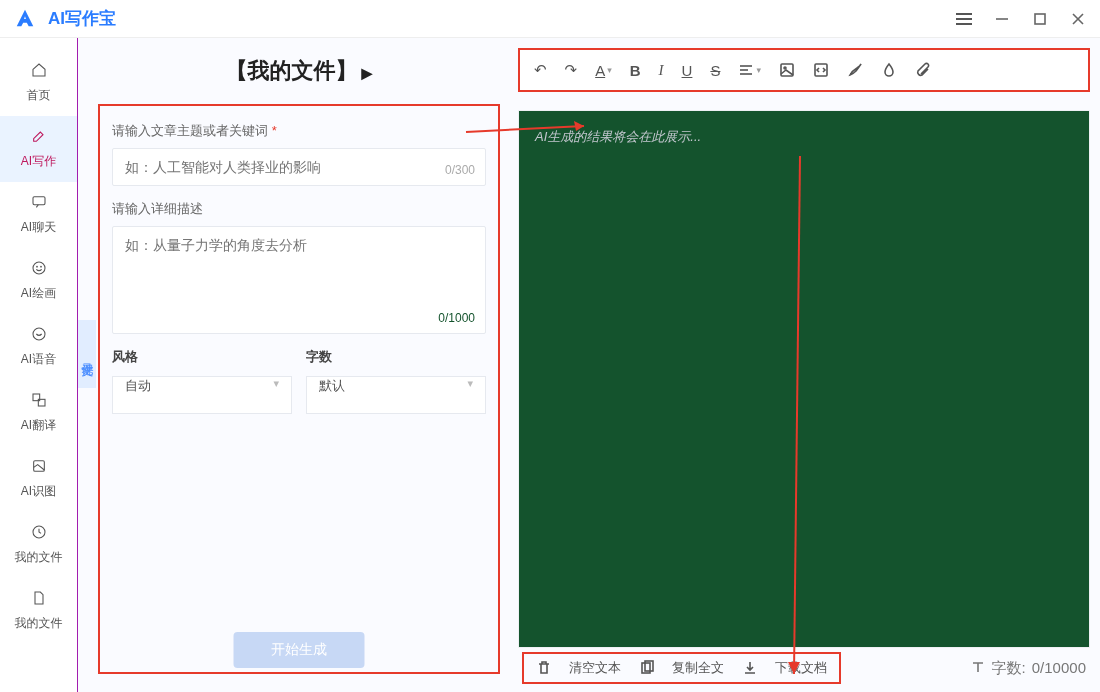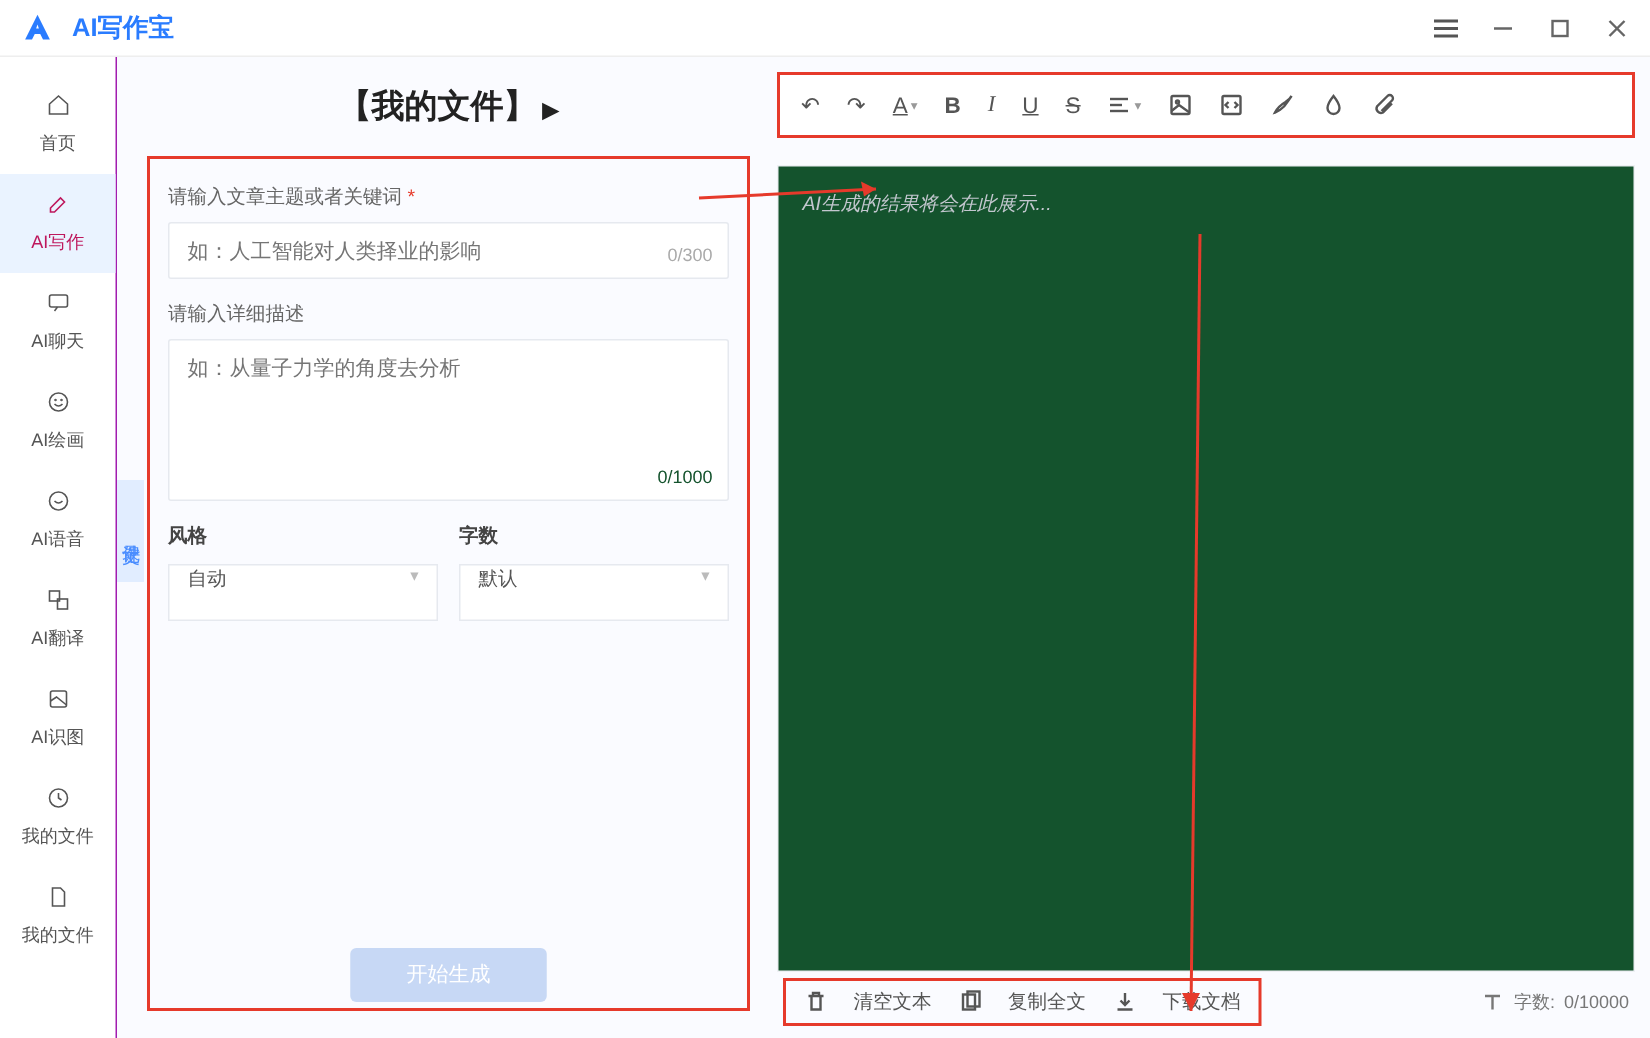--- a/index.html
+++ b/index.html
@@ -54,21 +54,21 @@
 .tb-btn.bold { font-weight: 700; }
 .tb-btn.ital { font-style: italic; font-family: serif; }
 .tb-btn .dd { font-size: 9px; margin-left: 2px; color: #999; }
 
 .editor { flex: 1; background: #14532d; border: 1px solid #eef0f4; margin-top: 18px; padding: 16px; position: relative; }
 .editor-placeholder { color: #c3c7cf; font-style: italic; font-size: 13px; }
 
 .footer-bar { display: flex; align-items: center; justify-content: space-between; height: 28px; padding: 0 4px; margin-top: 6px; margin-bottom: 6px; }
 .footer-left { border: 2px solid #e63a2b; display: flex; align-items: center; gap: 18px; padding: 2px 12px; height: 32px; }
 .f-btn { display: flex; align-items: center; gap: 17px; font-size: 13px; color: #555; cursor: pointer; }
-.footer-right { display: flex; align-items: center; gap: 6px; font-size: 12px; color: #777; }
+.footer-right { display: flex; gap: 6px; font-size: 15px; color: #777; }
 
 .arrow1 { position: absolute; left: 388px; top: 90px; width: 120px; height: 2px; pointer-events: none; }
 .arrow2 { position: absolute; left: 712px; top: 118px; height: 524px; pointer-events: none; }
 .splitter { position: absolute; left: 506px; top: 430px; color: #3b82f6; font-size: 14px; cursor: col-resize; }
 
 svg.icon-sm { width: 16px; height: 16px; fill: none; stroke: currentColor; stroke-width: 1.6; }
 </style>
 </head>
 <body>
 

